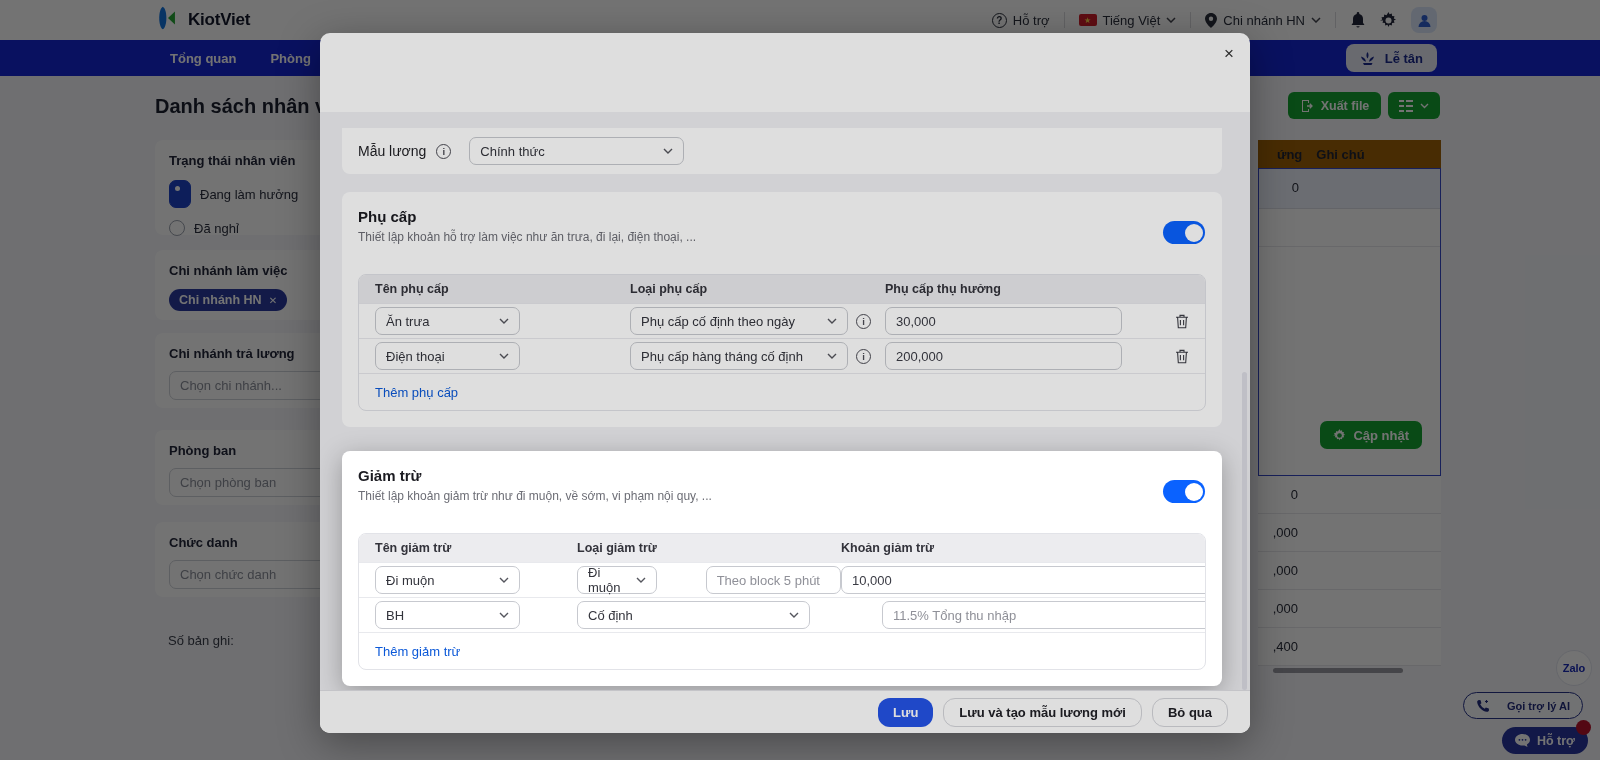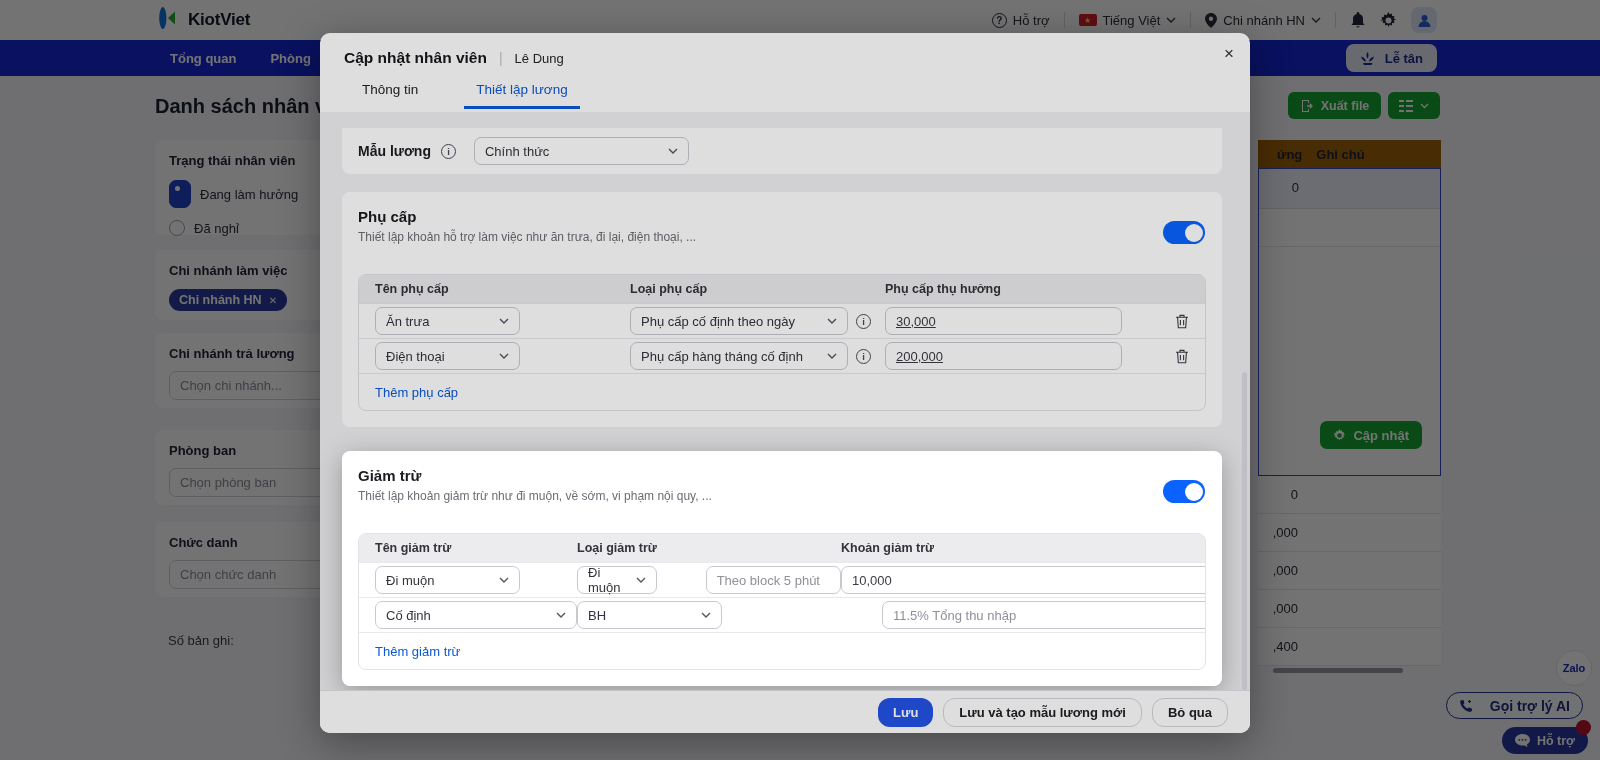--- a/index.html
+++ b/index.html
@@ -38,21 +38,21 @@
   .bg-panel { position:absolute; left:1258px; top:168px; width:183px; height:308px; background:#ffffff; border:1.5px solid #3548c8; }
   .bg-sel-row { height:40px; background:#eef2fc; border-bottom:1px solid #dcdde6; position:relative; }
   .bg-empty-row { height:38px; border-bottom:1px solid #e6e6ea; }
   .bg-num { position:absolute; left:0; width:40px; top:11px; text-align:right; font-size:13px; color:#2b2f3c; }
   .upd-btn { position:absolute; right:18px; bottom:26px; height:28px; padding:0 13px; background:#14a531; border-radius:7px; color:#fff; font-size:13px; font-weight:bold; display:flex; align-items:center; gap:7px; cursor:pointer; }
   .bg-rows { position:absolute; left:1258px; top:476px; width:183px; }
   .bg-row { height:38px; border-bottom:1px solid #e6e6ea; position:relative; background:#ffffff; }
   .hscroll { position:absolute; left:1273px; top:668px; width:130px; height:5px; border-radius:3px; background:#9a9aa2; }
 
   .zalo { position:absolute; left:1556px; top:650px; width:36px; height:36px; border-radius:50%; background:#fff; border:1px solid #e2e4ee; display:flex; align-items:center; justify-content:center; font-size:11px; font-weight:bold; color:#1a2bb8; cursor:pointer; }
-  .ai-btn { position:absolute; right:17px; top:692px; height:27px; padding:0 12px; border:1.5px solid #27348b; border-radius:14px; background:#fbfcff; color:#222d7e; font-size:14px; font-weight:bold; display:flex; align-items:center; gap:17px; cursor:pointer; }
+  .ai-btn { position:absolute; right:17px; top:692px; height:27px; padding:0 12px; border:1.5px solid #27348b; border-radius:14px; background:#fbfcff; color:#222d7e; font-size:11px; font-weight:bold; display:flex; align-items:center; gap:17px; cursor:pointer; }
   .sup-btn { position:absolute; right:12px; top:727px; height:27px; padding:0 13px; border-radius:14px; background:#2836a0; color:#fff; font-size:12.5px; font-weight:bold; display:flex; align-items:center; gap:7px; cursor:pointer; }
   .sup-dot { position:absolute; right:-3px; top:-7px; width:15px; height:15px; border-radius:50%; background:#b9132a; }
 
   .app-overlay { position:absolute; inset:0; background:rgba(0,0,0,0.55); z-index:50; }
 
   
   .modal { position:absolute; left:320px; top:33px; width:930px; height:700px; background:#ffffff; border-radius:10px; z-index:100; box-shadow:0 10px 40px rgba(0,0,0,0.35); }
   .modal-dim { position:absolute; inset:0; background:rgba(0,0,0,0.13); border-radius:10px; z-index:5; pointer-events:none; }
   .m-close { position:absolute; top:12px; right:16px; font-size:17px; color:#333; cursor:pointer; line-height:1; }
   .m-head { height:79px; padding:16px 24px 0 24px; }
@@ -60,41 +60,41 @@
   .m-title { font-size:15.5px; font-weight:bold; color:#17171c; }
   .m-pipe { color:#c6c6cc; font-size:14px; }
   .m-sub { font-size:13px; color:#26262c; }
   .m-tabs { display:flex; margin-top:15px; margin-left:6px; gap:34px; }
   .m-tab { font-size:13.5px; color:#23232a; padding:0 12px 9px 12px; cursor:pointer; }
   .m-tab.active { color:#0c59d8; border-bottom:3px solid #0c59d8; }
   .m-body { position:absolute; left:0; top:79px; right:0; bottom:43px; background:#f0f1f4; padding:16px 28px 0 22px; overflow:hidden; }
 
   .mcard { background:#ffffff; border-radius:8px; }
   .mcard-template { height:46px; display:flex; align-items:center; padding:0 16px; gap:10px; border-radius:0 0 8px 8px; }
-  .mc-label { font-size:14px; font-weight:bold; color:#1d1d22; }
+  .mc-label { font-size:14px; font-weight:normal; color:#1d1d22; }
   .info-icon { width:15px; height:15px; border:1.2px solid #4c4c55; border-radius:50%; font-size:9.5px; color:#4c4c55; display:flex; align-items:center; justify-content:center; font-weight:bold; flex:0 0 auto; }
   .sel { height:28px; border:1px solid #c7c9cf; border-radius:7px; background:#fff; display:flex; align-items:center; justify-content:space-between; padding:0 10px; font-size:13px; color:#33343c; cursor:pointer; }
   .sel-tmpl { width:215px; margin-left:8px; }
   .inp { height:28px; border:1px solid #c7c9cf; border-radius:7px; background:#fff; display:flex; align-items:center; padding:0 10px; font-size:13px; color:#3a3b44; }
   .inp.ghost { color:#8f9098;margin-left:41px; }
 
   .sec-card { margin-top:18px; padding:16px; position:relative; }
   .sec-card.spot { margin-top:24px; z-index:6; box-shadow:0 6px 26px rgba(0,0,0,0.28); }
   .sec-title { font-size:15px; font-weight:bold; color:#1b1b21; }
   .sec-desc { margin-top:5px; font-size:12px; color:#6c6d75; }
   .toggle { position:absolute; top:29px; right:17px; width:42px; height:23px; border-radius:12px; background:#0a62ff; cursor:pointer; }
   .toggle::after { content:""; position:absolute; right:2.5px; top:2.5px; width:18px; height:18px; border-radius:50%; background:#fff; }
 
   .tbl { margin-top:30px; border:1px solid #e2e3e8; border-radius:8px; overflow:hidden; }
   .tbl-head { height:28px; background:#ececef; display:grid; align-items:center; padding:0 16px; font-size:12.5px; font-weight:bold; color:#33333b; }
   .tbl-row { height:35px; display:grid; align-items:center; padding:0 16px; border-top:1px solid #e8e9ed; }
   .grid-a { grid-template-columns:255px 255px 1fr 30px; }
   .grid-d { grid-template-columns:202px 264px 1fr 30px; }
   .cell { display:flex; align-items:center; gap:8px; }
-  .w145 { width:145px; } .w218 { width:218px; } .w237 { width:237px;text-decoration:underline; }
+  .w145 { width:145px; } .w218 { width:218px; } .w237 { width:237px; }
   .w84 { width:84px; } .w144 { width:144px; } .w328 { width:376px; } .w233 { width:233px; }
   .trash { justify-self:end; cursor:pointer; display:flex; }
   .add-row { height:37px; display:flex; align-items:center; padding:0 16px; border-top:1px solid #e8e9ed; }
   .add-link { font-size:13px; color:#0c59d8; cursor:pointer; }
 
   .m-scroll { position:absolute; right:3px; top:339px; width:5px; height:318px; border-radius:3px; background:#bfbfc6; z-index:7; }
 
   .m-foot { position:absolute; left:0; right:0; bottom:0; height:43px; background:#ffffff; border-top:1px solid #e2e2e6; border-radius:0 0 10px 10px; display:flex; align-items:center; justify-content:flex-end; gap:10px; padding-right:22px; }
   .btn { height:29px; border-radius:12px; font-size:13px; font-weight:bold; display:flex; align-items:center; padding:0 15px; cursor:pointer; }
   .btn-primary { background:#2453e6; color:#fff; }
@@ -287,31 +287,20 @@
       <circle cx="7.5" cy="5.8" r="0.9" fill="#2836a0"></circle>
       <circle cx="10.6" cy="5.8" r="0.9" fill="#2836a0"></circle>
     </svg>
   <span>Hỗ trợ</span>
 </div>
 
 <div class="app-overlay"></div>
 
 <div class="modal">
   <span class="m-close">×</span>
-  <div class="m-head">
-    <div class="m-title-row">
-      <span class="m-title">Cập nhật nhân viên</span>
-      <span class="m-pipe">|</span>
-      <span class="m-sub">Lê Dung</span>
-    </div>
-    <div class="m-tabs">
-      <span class="m-tab">Thông tin</span>
-      <span class="m-tab active">Thiết lập lương</span>
-    </div>
-  </div>
 
   <div class="m-body">
 
     <div class="mcard mcard-template">
       <span class="mc-label">Mẫu lương</span>
       <span class="info-icon">i</span>
       <div class="sel sel-tmpl">
         <span>Chính thức</span>
         <svg width="10" height="6">
             <path d="M1 1l4 4 4-4" stroke="#55565e" fill="none" stroke-width="1.4"></path>
@@ -423,30 +412,30 @@
             <div class="inp w328">10,000</div>
           </div>
           <span class="trash">
             <svg width="14" height="15" viewBox="0 0 14 15">
                 <path d="M1 3.2h12M5 3V1.4h4V3M2.6 3.4l.7 10.4h7.4l.7-10.4M5.4 6v5.2M8.6 6v5.2" stroke="#3c3d45" stroke-width="1.1" fill="none"></path>
               </svg>
           </span>
         </div>
         <div class="tbl-row grid-d">
           <div class="cell">
+            <div class="sel w145">
+              <span>BH</span>
+              <svg width="10" height="6">
+                  <path d="M1 1l4 4 4-4" stroke="#55565e" fill="none" stroke-width="1.4"></path>
+                </svg>
+            </div>
+          </div>
+          <div class="cell">
             <div class="sel w233">
               <span>Cố định</span>
-              <svg width="10" height="6">
-                  <path d="M1 1l4 4 4-4" stroke="#55565e" fill="none" stroke-width="1.4"></path>
-                </svg>
-            </div>
-          </div>
-          <div class="cell">
-            <div class="sel w145">
-              <span>BH</span>
               <svg width="10" height="6">
                   <path d="M1 1l4 4 4-4" stroke="#55565e" fill="none" stroke-width="1.4"></path>
                 </svg>
             </div>
           </div>
           <div class="cell">
             <div class="inp ghost w328">11.5% Tổng thu nhập</div>
           </div>
           <span class="trash">
             <svg width="14" height="15" viewBox="0 0 14 15">

